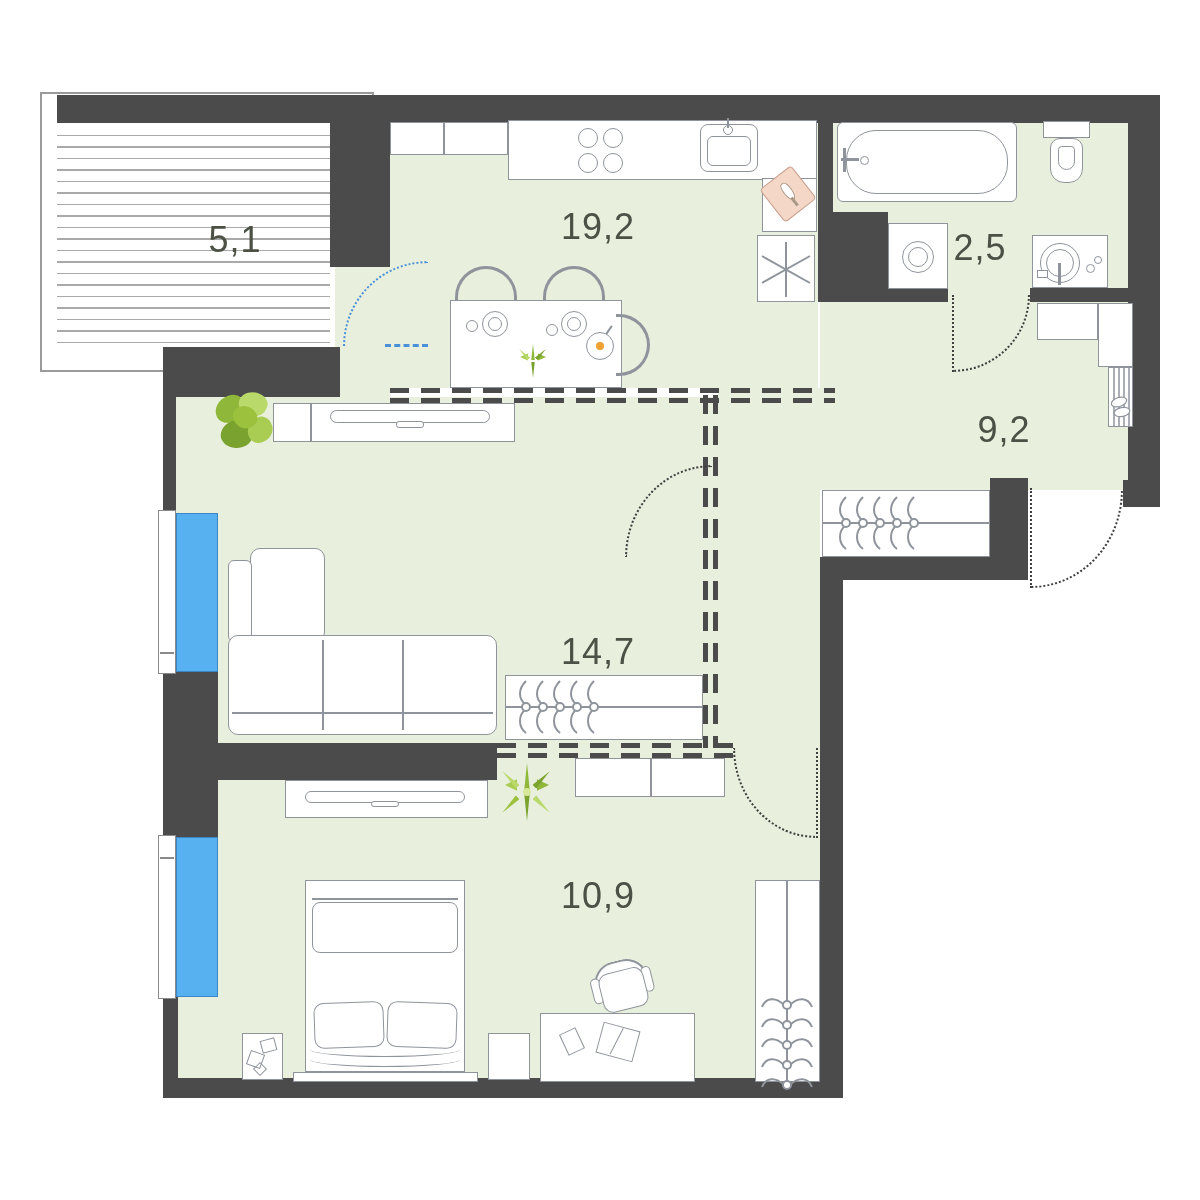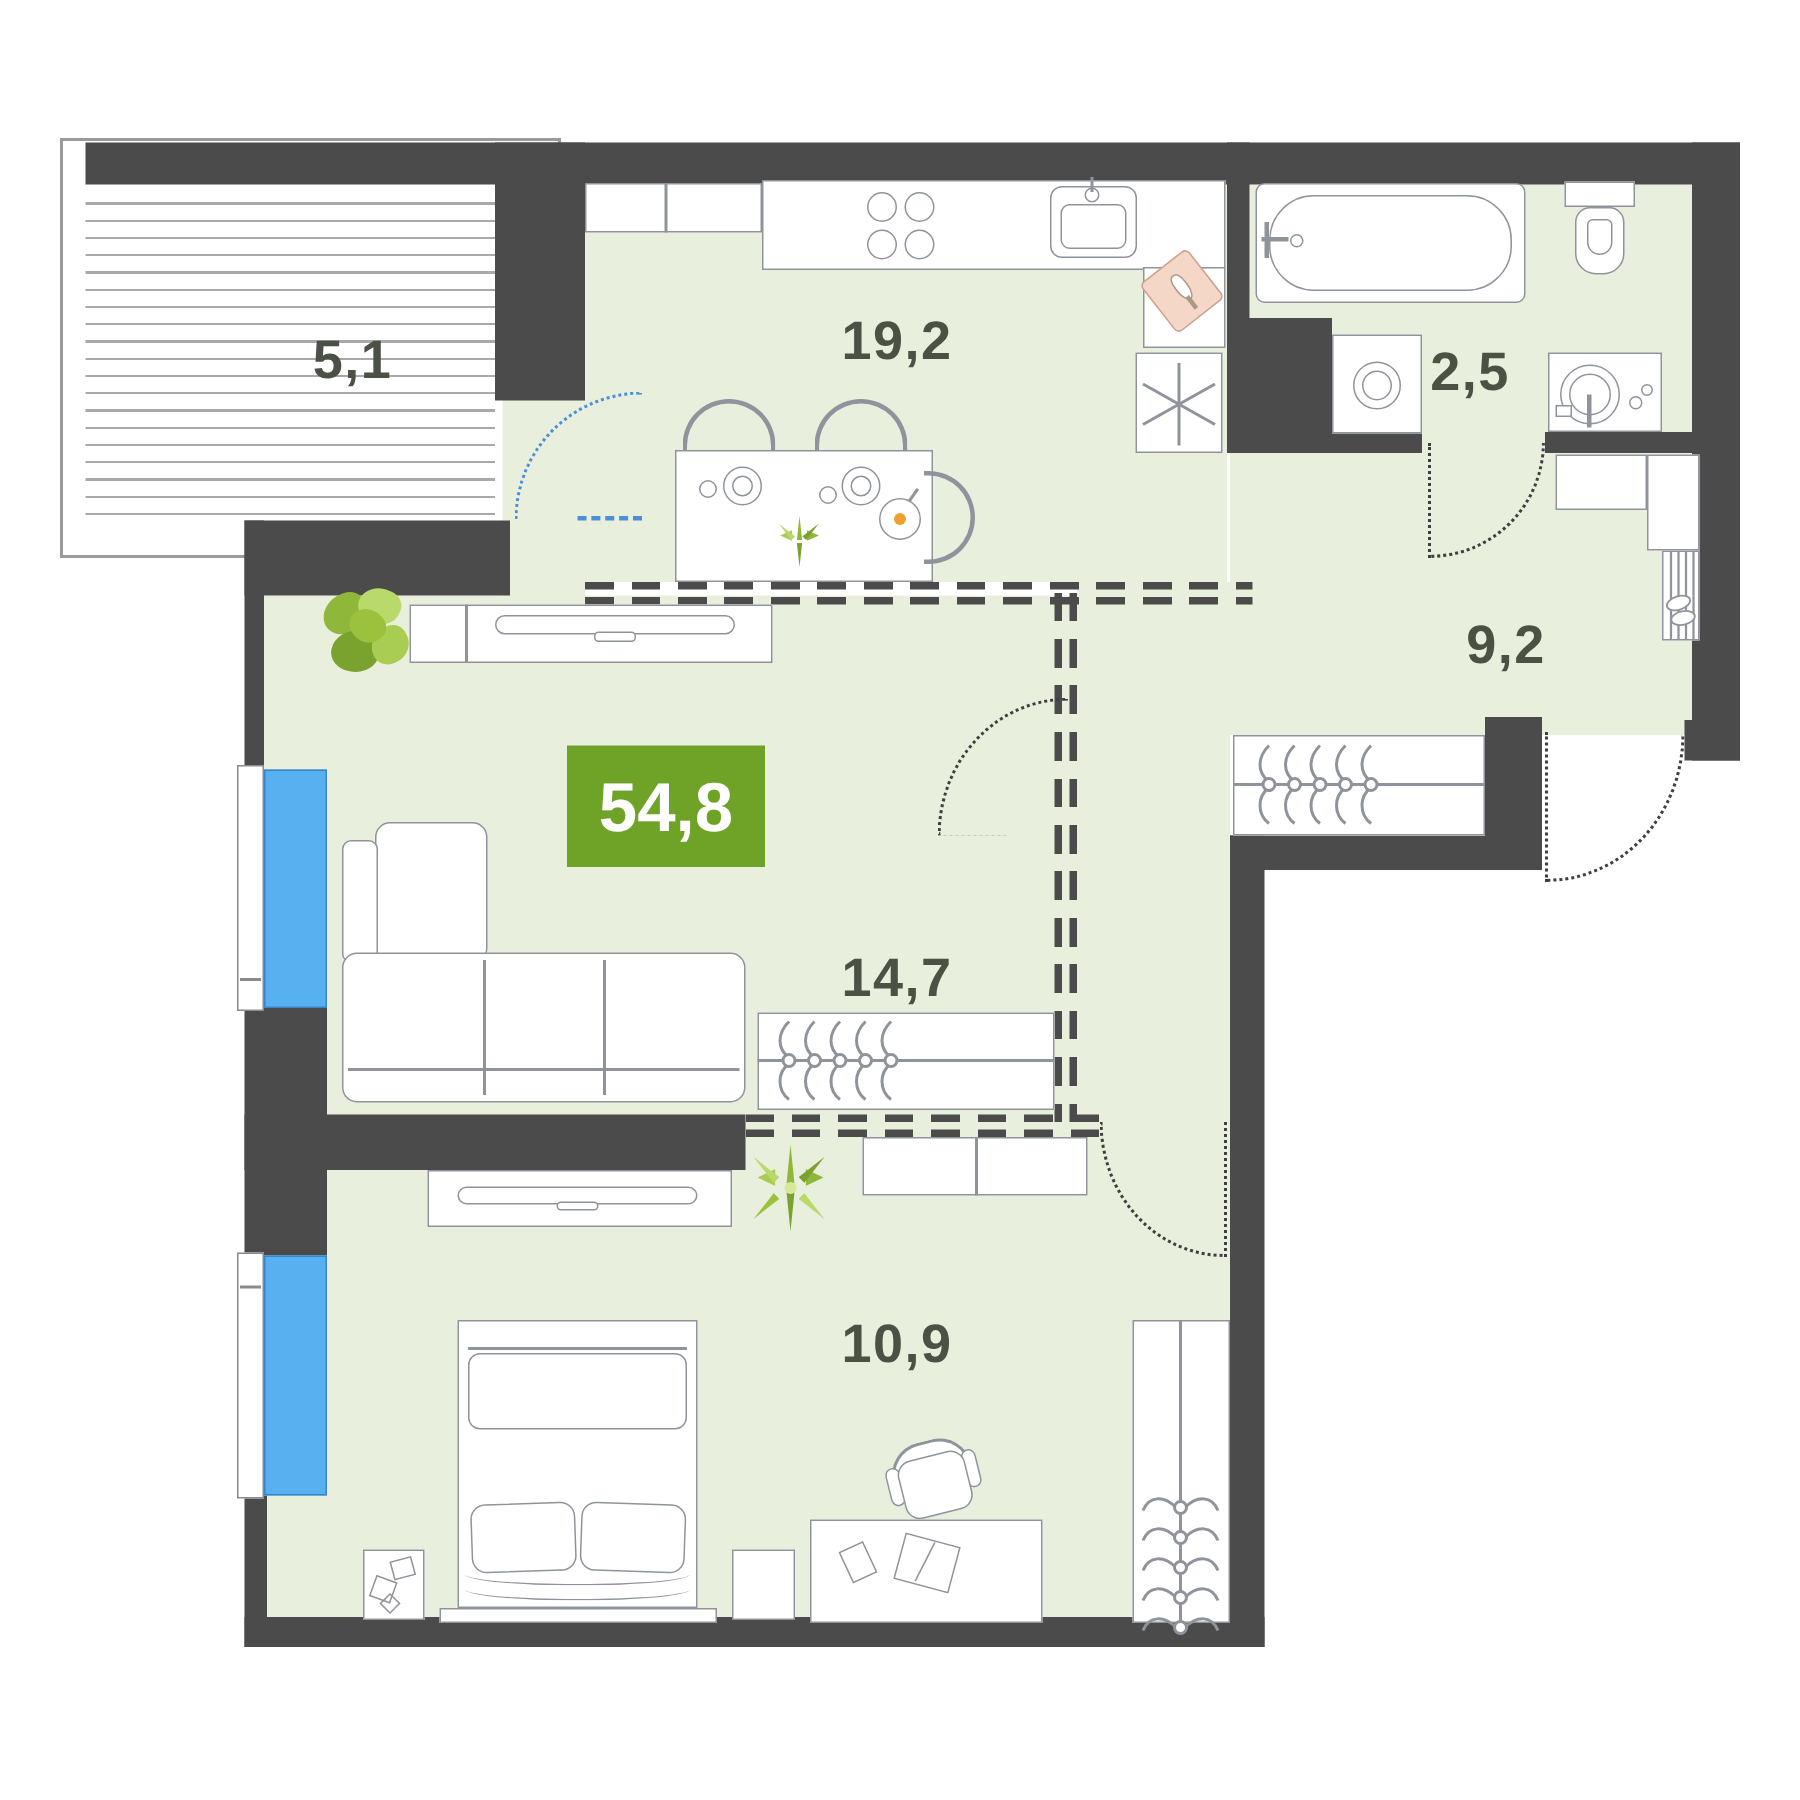--- a/index.html
+++ b/index.html
@@ -2,21 +2,21 @@
 <html><head>
 <meta charset="utf-8">
 <style>
   html,body{margin:0;padding:0;background:#fff;font-family:"Liberation Sans",sans-serif;}
   #plan{position:relative;width:1200px;height:1200px;background:#fff;overflow:hidden;}
   .abs{position:absolute;}
   .wall{position:absolute;background:#4b4b4b;}
   .floor{position:absolute;background:#e8efdc;}
   .f{position:absolute;background:#fff;border:1.5px solid #8f949c;box-sizing:border-box;}
   .ln{position:absolute;background:#8f949c;}
-  .lbl{position:absolute;color:#4b5145;font-size:36px;letter-spacing:1px;transform:translate(-50%,-50%);white-space:nowrap;font-weight:bold;}
+  .lbl{position:absolute;color:#4b5145;font-size:36px;letter-spacing:1px;transform:translate(-50%,-50%);white-space:nowrap;}
   .dash-h{position:absolute;height:5px;background:repeating-linear-gradient(90deg,#4b4b4b 0 19px,transparent 19px 31px);}
   .dash-v{position:absolute;width:5px;background:repeating-linear-gradient(180deg,#4b4b4b 0 19px,transparent 19px 31px);}
   .arc{position:absolute;box-sizing:border-box;}
   .dot{border:2px dotted #3f3f3f;}
   .bluedot{border:2px dotted #4a90d9;}
   .ring{position:absolute;box-sizing:border-box;border:3px solid #8f949c;background:transparent;}
   .circ{position:absolute;box-sizing:border-box;border:1.5px solid #8f949c;border-radius:50%;background:#fff;}
   .leaf{position:absolute;border-radius:60% 40% 55% 45%;}
   .spike{position:absolute;clip-path:polygon(50% 0,72% 100%,28% 100%);}
   .badge{position:absolute;display:flex;align-items:center;justify-content:center;color:#fff;font-weight:bold;font-size:46px;}
@@ -191,23 +191,20 @@
   <div class="f" style="left:396px;top:421px;width:28px;height:7px;border-radius:3px;"></div>
 
   <div class="abs" style="left:213px;top:392px;width:66px;height:70px;">
     <div class="leaf" style="left:2px;top:4px;width:30px;height:26px;background:#8fb73a;transform:rotate(-20deg);"></div>
     <div class="leaf" style="left:26px;top:0;width:28px;height:24px;background:#b9d96b;transform:rotate(25deg);"></div>
     <div class="leaf" style="left:8px;top:28px;width:32px;height:28px;background:#7aa22f;transform:rotate(10deg);"></div>
     <div class="leaf" style="left:34px;top:26px;width:26px;height:24px;background:#a9cc52;transform:rotate(-30deg);"></div>
     <div class="leaf" style="left:20px;top:14px;width:24px;height:22px;background:#9cc23d;transform:rotate(50deg);"></div>
   </div>
 
-  <div class="badge" style="left:378px;top:497px;width:132px;height:81px;background:#6fa328;">
-    <span>54,8</span>
-  </div>
 
   <div class="f" style="left:250px;top:548px;width:75px;height:94px;border-radius:10px;"></div>
   <div class="f" style="left:228px;top:560px;width:24px;height:82px;border-radius:6px;"></div>
   <div class="f" style="left:228px;top:635px;width:269px;height:100px;border-radius:10px;"></div>
   <div class="ln" style="left:322px;top:640px;width:1.5px;height:90px;"></div>
   <div class="ln" style="left:402px;top:640px;width:1.5px;height:90px;"></div>
   <div class="ln" style="left:232px;top:712px;width:261px;height:1.5px;"></div>
 
   <div class="f" style="left:505px;top:675px;width:198px;height:65px;"></div>
   <div class="ln" style="left:505px;top:706px;width:198px;height:1.5px;"></div>

